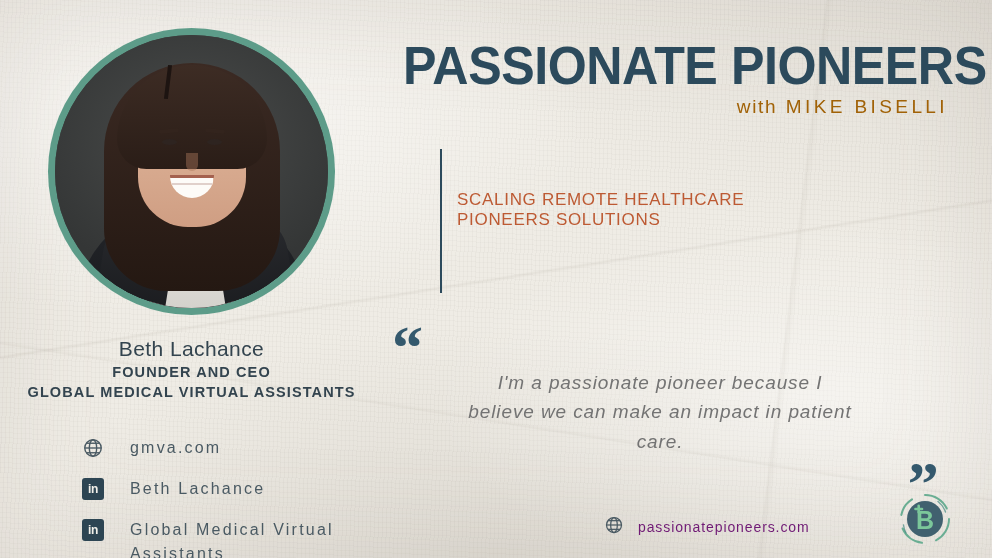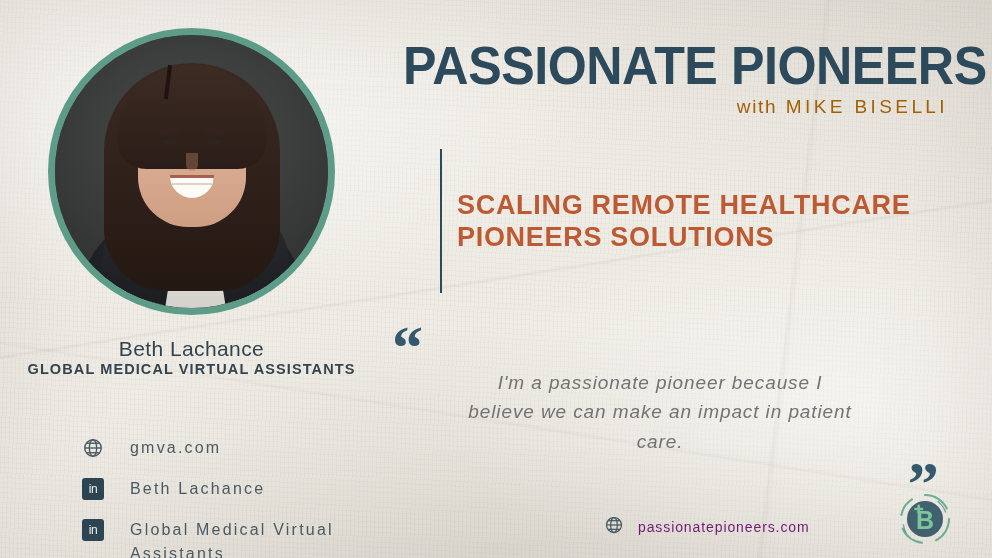--- a/index.html
+++ b/index.html
@@ -187,21 +187,21 @@
     line-height: 1.5;
     max-width: 225px;
   }
   .li-badge {
     width: 22px; height: 22px;
     background: #2d4553;
     border-radius: 3px;
     display: flex; align-items: center; justify-content: center;
     color: #f2f0ea;
     font-size: 12px;
-    font-weight: normal;
+    font-weight: bold;
     letter-spacing: -.3px;
     line-height: 1;
     font-family: "Liberation Sans", sans-serif;
   }
 
   
   #show-title {
     position: absolute;
     left: 362px;
     top: 38px;
@@ -236,22 +236,22 @@
     top: 149px;
     width: 2px;
     height: 144px;
     background: #2c4a5c;
   }
   #ep-title {
     position: absolute;
     left: 457px;
     top: 190px;
     width: 470px;
-    font-size: 27px;
-    font-weight: bold;
+    font-size: 17px;
+    font-weight: normal;
     color: #bd5a33;
     letter-spacing: .7px;
     line-height: 1.18;
   }
 
   
   .qmark {
     position: absolute;
     color: #34596d;
     font-size: 62px;
@@ -330,20 +330,21 @@
       <div class="ph-eye-l"></div>
       <div class="ph-eye-r"></div>
       <div class="ph-nose"></div>
       <div class="ph-smile"></div>
       <div class="ph-teeth-line"></div>
     </div>
   </div>
 
   <div id="guest-block">
     <div id="guest-name">Beth Lachance</div>
+    <div id="guest-role">FOUNDER AND CEO</div>
     <div id="guest-company">GLOBAL MEDICAL VIRTUAL ASSISTANTS</div>
   </div>
 
   <div id="contacts">
 
     <div class="crow">
       <span class="ic">
         <svg viewBox="0 0 24 24" width="22" height="22" fill="none" stroke="#4a5a63" stroke-width="1.5">
           <circle cx="12" cy="12" r="9"></circle>
           <ellipse cx="12" cy="12" rx="4" ry="9"></ellipse>

